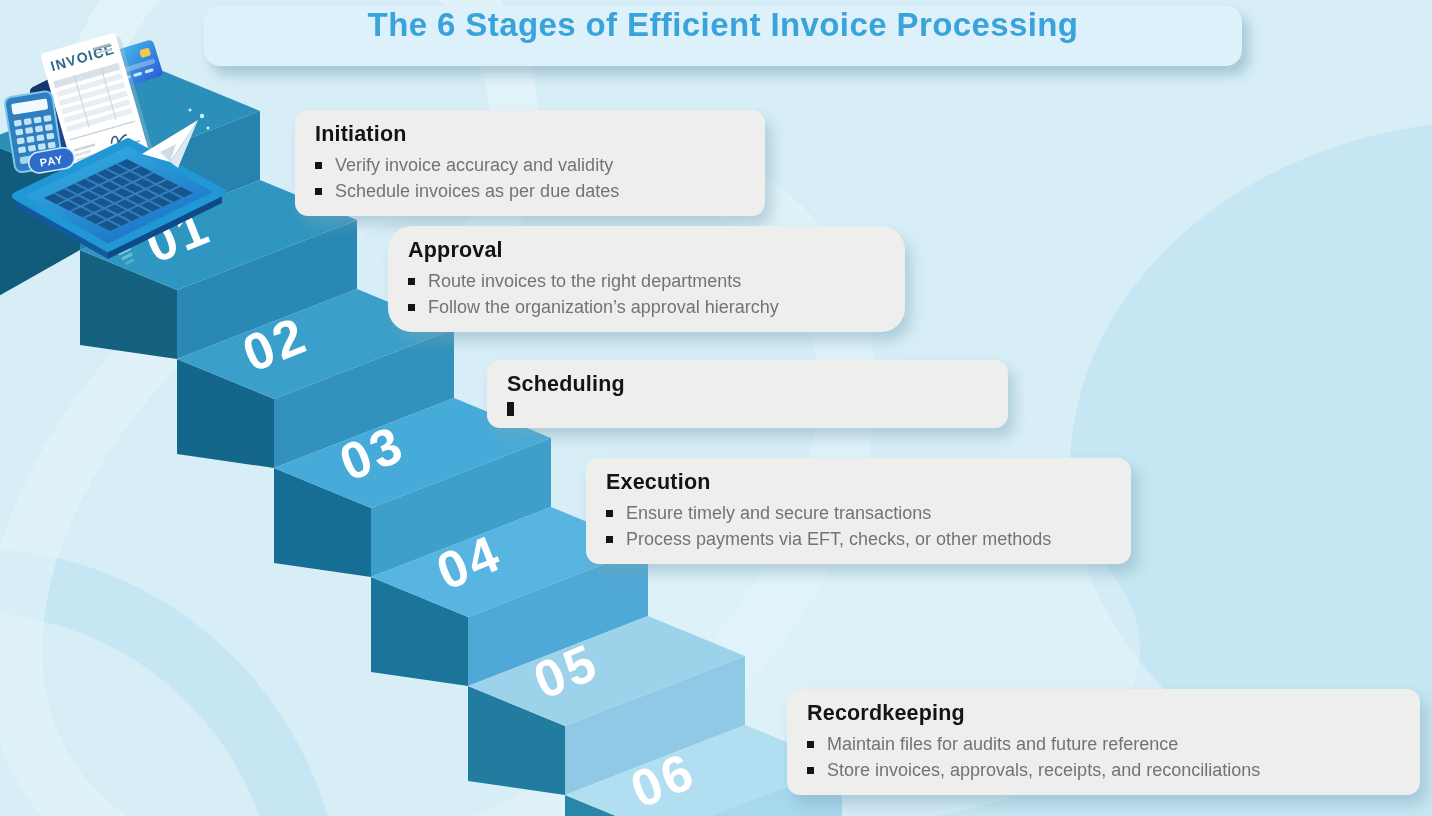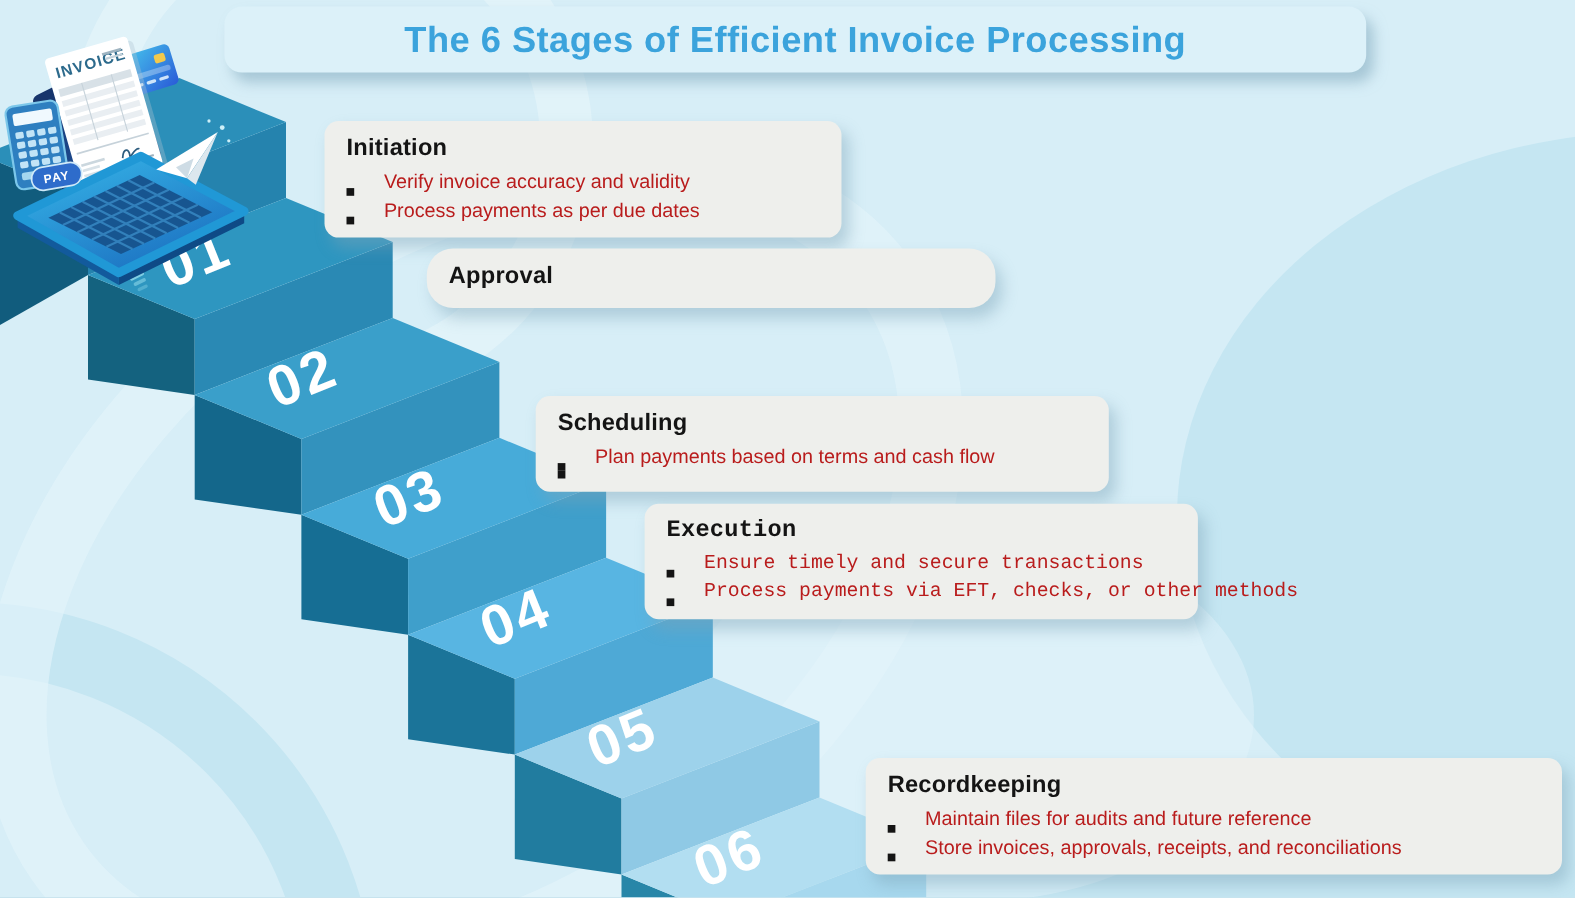--- a/index.html
+++ b/index.html
@@ -7,37 +7,37 @@
     position:relative;width:1432px;height:816px;overflow:hidden;
     background:#D7EEF7;
     font-family:"Liberation Sans",sans-serif;
   }
   .bg-svg,.stairs-svg{position:absolute;left:0;top:0;}
   .laptop-svg{position:absolute;left:0;top:0;}
   .title-card{
     position:absolute;left:204px;top:6px;width:1038px;height:60px;
     background:#DCF1F9;border-radius:16px;
     box-shadow:7px 9px 12px rgba(128,168,188,.55);
-    display:flex;align-items:center;justify-content:center;
+    display:flex;align-items:flex-start;justify-content:center;
   }
   .title-card h1{
     margin:0;font-size:33px;font-weight:bold;color:#3BA3DC;letter-spacing:.4px;
   }
   .stage-card{
     position:absolute;background:#EEEFEC;border-radius:13px;
     box-shadow:6px 9px 14px rgba(124,165,185,.45);
     padding:12px 32px 12px 20px;box-sizing:border-box;
   }
   .stage-card h2{
     margin:0 0 5px 0;font-size:21.5px;font-weight:bold;color:#141414;letter-spacing:.2px;
   }
   .stage-card ul{list-style:none;margin:0;padding:0;}
   .stage-card li{
-    display:flex;align-items:flex-end;gap:27px;
-    font-size:18px;color:#b91c1c;line-height:26px;white-space:nowrap;
+    display:flex;align-items:center;gap:13px;
+    font-size:18px;color:#737373;line-height:26px;white-space:nowrap;
   }
   .sq{width:7px;height:7px;background:#141414;flex:none;}
   .step-num{
     font-family:"Liberation Sans",sans-serif;font-weight:bold;
     letter-spacing:3px;
   }
 </style>
 </head>
 <body>
 
@@ -244,43 +244,52 @@
 
   <div class="stage-card" style="left:295px;top:110px;width:470px;">
     <h2>Initiation</h2>
     <ul>
       <li>
           <span class="sq"></span>
           <span>Verify invoice accuracy and validity</span>
         </li>
       <li>
           <span class="sq"></span>
-          <span>Process payments as per due dates</span>
+          <span>Schedule invoices as per due dates</span>
         </li>
     </ul>
   </div>
 
   <div class="stage-card" style="left:388px;top:226px;width:517px;border-radius:24px;">
     <h2>Approval</h2>
+    <ul>
+      <li>
+          <span class="sq"></span>
+          <span>Route invoices to the right departments</span>
+        </li>
+      <li>
+          <span class="sq"></span>
+          <span>Follow the organization’s approval hierarchy</span>
+        </li>
+    </ul>
   </div>
 
   <div class="stage-card" style="left:487px;top:360px;width:521px;">
     <h2>Scheduling</h2>
     <ul>
       <li>
           <span class="sq"></span>
-          <span>Plan payments based on terms and cash flow</span>
-        </li>
-      <li>
-          <span class="sq"></span>
-        </li>
-    </ul>
-  </div>
-
-  <div class="stage-card" style="left:586px;top:458px;width:503px;font-family:Liberation Mono, monospace;">
+        </li>
+      <li>
+          <span class="sq"></span>
+        </li>
+    </ul>
+  </div>
+
+  <div class="stage-card" style="left:586px;top:458px;width:545px;">
     <h2>Execution</h2>
     <ul>
       <li>
           <span class="sq"></span>
           <span>Ensure timely and secure transactions</span>
         </li>
       <li>
           <span class="sq"></span>
           <span>Process payments via EFT, checks, or other methods</span>
         </li>

